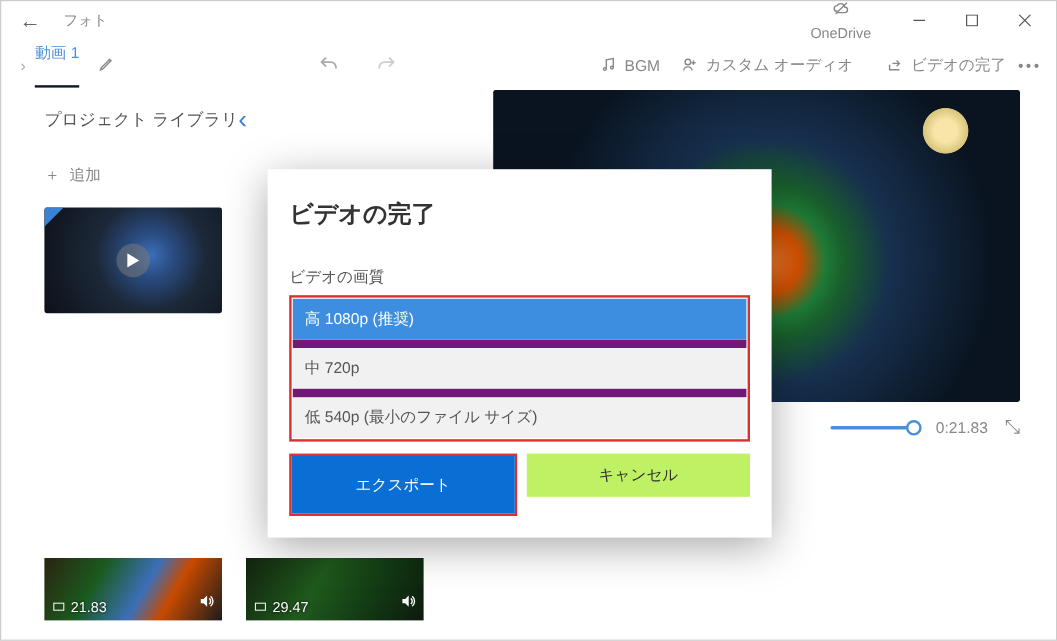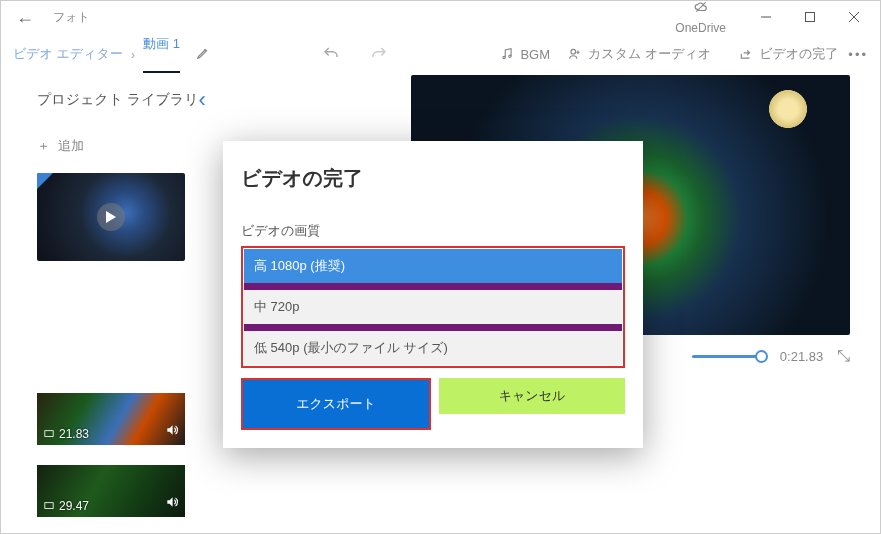--- a/index.html
+++ b/index.html
@@ -36,21 +36,21 @@
 .thumb .play svg { fill:#fff; }
 
 .preview { flex: 1; padding: 0 30px 0 10px; }
 .preview-img { width: 100%; height: 260px; background: radial-gradient(circle at 52% 55%, #e87a2e 0%, #d04f00 10%, #1e7a36 18%, #195e2c 24%, #17304e 38%, #0a1420 70%); border-radius:2px; position:relative;}
 .preview-img::after { content:""; position:absolute; top:12px; right:40px; width:44px; height:44px; border-radius:50%; background: radial-gradient(circle, #f7e6a8 30%, #d8c47a 60%, transparent 62%);}
 .preview-ctrl { display:flex; align-items:center; justify-content:flex-end; margin-top:12px; gap: 14px; color:#888; font-size:13px;}
 .preview-ctrl .track { flex:0 0 70px; height:3px; background:#4a90d9; border-radius:2px; position:relative; margin-right: 4px;}
 .preview-ctrl .track .knob { position:absolute; right:-6px; top:-5px; width:13px; height:13px; border-radius:50%; background:#fff; border:2px solid #4a90d9;}
 .preview-ctrl .expand { font-size:16px;}
 
-.strip { position:absolute; left: 36px; bottom: 16px; display:flex; gap:20px;flex-direction:column;}
+.strip { position:absolute; left: 36px; bottom: 16px; display:flex; gap:20px;}
 .clip { width:148px; height:52px; position:relative; background:#1a2a1a; overflow:hidden;}
 .clip1 { background: linear-gradient(120deg, #2a2410 0%, #1a5a1e 30%, #3b6fb8 55%, #c84a00 70%, #1c1c1c 100%);}
 .clip2 { background: linear-gradient(120deg, #13220f 0%, #1f5a1c 40%, #123a14 70%, #0d1a0c 100%);}
 .clip .dur { position:absolute; left:6px; bottom:4px; color:#fff; font-size:12px; display:flex; align-items:center; gap:4px; text-shadow: 0 0 2px #000;}
 .clip .snd { position:absolute; right:6px; bottom:4px; color:#fff;}
 
 .dialog { position:absolute; left:222px; top:140px; width:420px; background:#fff; box-shadow: 0 8px 34px rgba(0,0,0,0.35); padding: 24px 18px 18px 18px;}
 .dialog h2 { color:#333; font-size:20px; font-weight:600; margin-bottom: 30px;}
 .dialog .quality-label { color:#555; font-size:13px; margin-bottom:6px;}
 .quality-box { border:2px solid #d93030; padding:1px;}
@@ -95,21 +95,20 @@
     <div class="winbtn">
         <svg width="10" height="10">
           <line x1="0" y1="0" x2="10" y2="10" stroke-width="1"></line>
           <line x1="10" y1="0" x2="0" y2="10" stroke-width="1"></line>
         </svg>
       </div>
   </div>
 </div>
 
 <div class="toolbar">
-  <span class="crumb">ビデオ エディター</span>
   <span class="chev">›</span>
   <span class="proj">動画 1</span>
   <span class="edit">
     <svg class="icon" viewBox="0 0 24 24" fill="none" stroke="#888" stroke-width="2">
         <path d="M3 21l3-1 12-12-2-2L4 18l-1 3zM14 6l2 2"></path>
       </svg>
   </span>
 
   <div class="center">
     <span class="tool">

